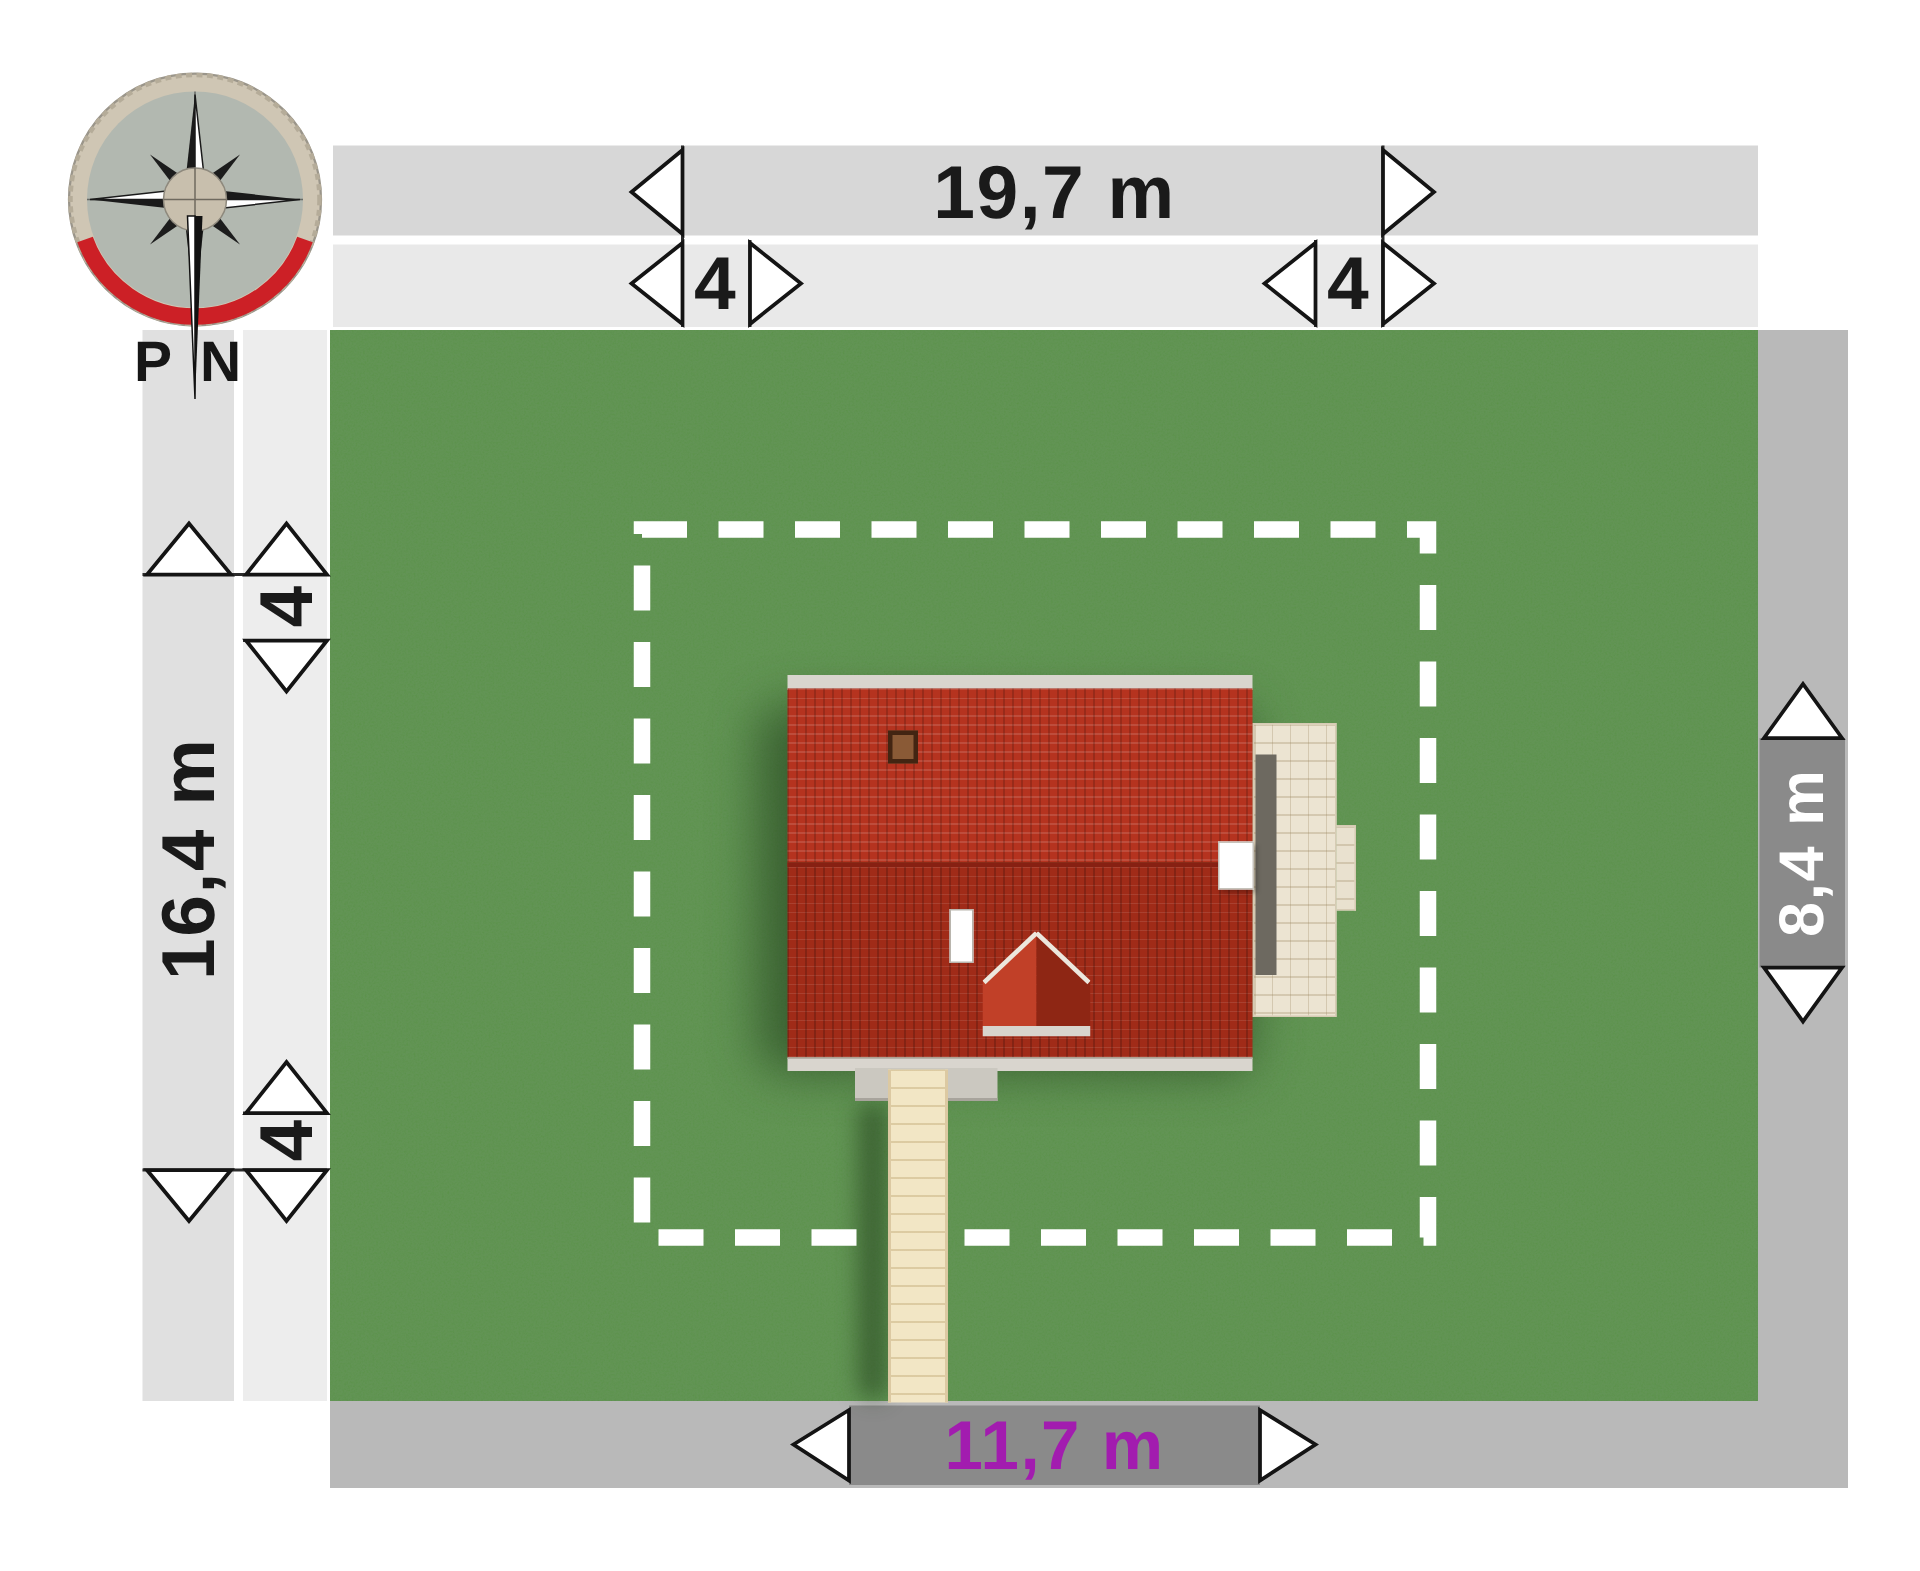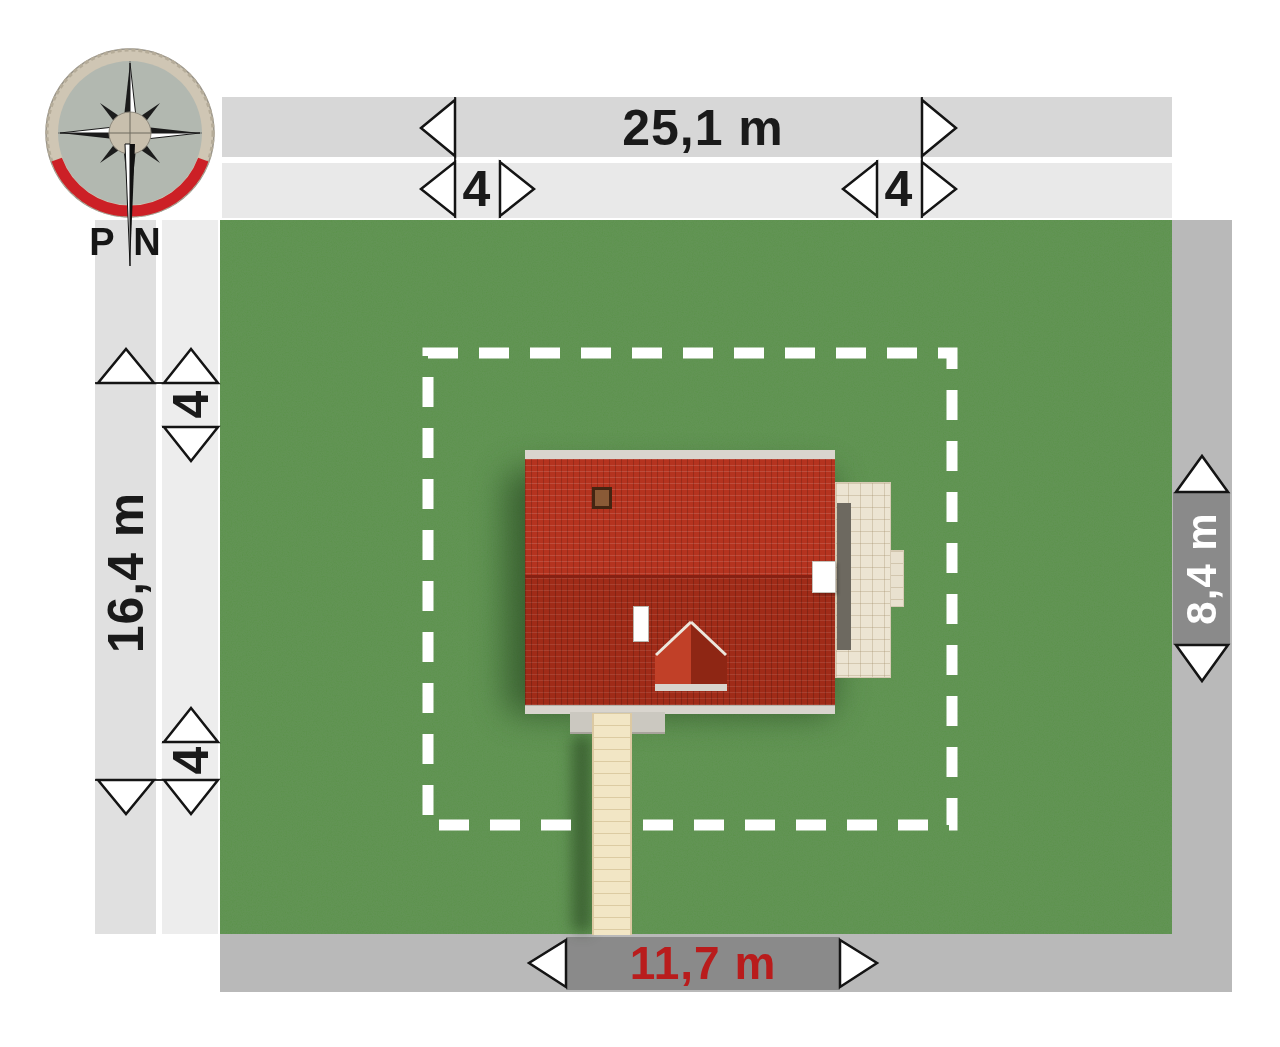--- a/index.html
+++ b/index.html
@@ -25,21 +25,21 @@
     text-align:center;white-space:nowrap;letter-spacing:1px;
   }
   .lab-plot-w{left:553px;top:100px;width:300px;height:56px;line-height:56px;font-size:50px;}
   .lab-4{width:60px;height:54px;line-height:54px;font-size:50px;}
   .lab-4-tl{left:447px;top:162px;}
   .lab-4-tr{left:869px;top:162px;}
   .lab-plot-h{left:-24px;top:542px;width:300px;height:61px;line-height:61px;font-size:50px;transform:rotate(-90deg);}
   .lab-4-lt{left:161px;top:377px;transform:rotate(-90deg);}
   .lab-4-lb{left:161px;top:733px;transform:rotate(-90deg);}
   .lab-house-h{left:1101px;top:540px;width:200px;height:57px;line-height:57px;font-size:42px;color:#ffffff;transform:rotate(-90deg);}
-  .lab-house-w{left:553px;top:937px;width:300px;height:53px;line-height:53px;font-size:46px;color:#b91c1c;}
+  .lab-house-w{left:553px;top:937px;width:300px;height:53px;line-height:53px;font-size:46px;color:#a21caf;}
   .lab-compass{position:absolute;z-index:7;color:#161616;font-weight:bold;font-size:38px;width:36px;height:40px;line-height:40px;text-align:center;}
   .lab-P{left:84px;top:222px;}
   .lab-N{left:129px;top:222px;}
   
   .grass-svg{left:220px;top:220px;z-index:0;}
   .shadow{position:absolute;z-index:2;background:rgba(20,45,15,.5);filter:blur(16px);border-radius:18px;}
   .house-shadow{left:505px;top:470px;width:330px;height:245px;}
   .walk-shadow{left:572px;top:735px;width:20px;height:198px;filter:blur(7px);background:rgba(20,45,15,.45);}
   .overlay-svg{left:0;top:0;z-index:3;pointer-events:none;}
   
@@ -161,21 +161,21 @@
         <rect x="0" y="63" width="72" height="7" fill="#d8d4cd"></rect>
         <line x1="36" y1="1" x2="1" y2="34" stroke="#ece7dd" stroke-width="3"></line>
         <line x1="36" y1="1" x2="71" y2="34" stroke="#ece7dd" stroke-width="3"></line>
       </svg>
     </div>
     <div class="chimney"></div>
     <div class="skylight"></div>
     <div class="white-chimney"></div>
   </div>
 
-  <div class="dim-label lab-plot-w">25,1 m</div>
+  <div class="dim-label lab-plot-w">19,7 m</div>
   <div class="dim-label lab-4 lab-4-tl">4</div>
   <div class="dim-label lab-4 lab-4-tr">4</div>
   <div class="dim-label lab-plot-h">16,4 m</div>
   <div class="dim-label lab-4 lab-4-lt">4</div>
   <div class="dim-label lab-4 lab-4-lb">4</div>
   <div class="dim-label lab-house-h">8,4 m</div>
   <div class="dim-label lab-house-w">11,7 m</div>
 
   <svg class="abs compass-svg" width="176" height="226" viewBox="0 0 176 226">
     <circle cx="88" cy="89" r="84" fill="#cfc6b4" stroke="#9a958a" stroke-width="1.5"></circle>

